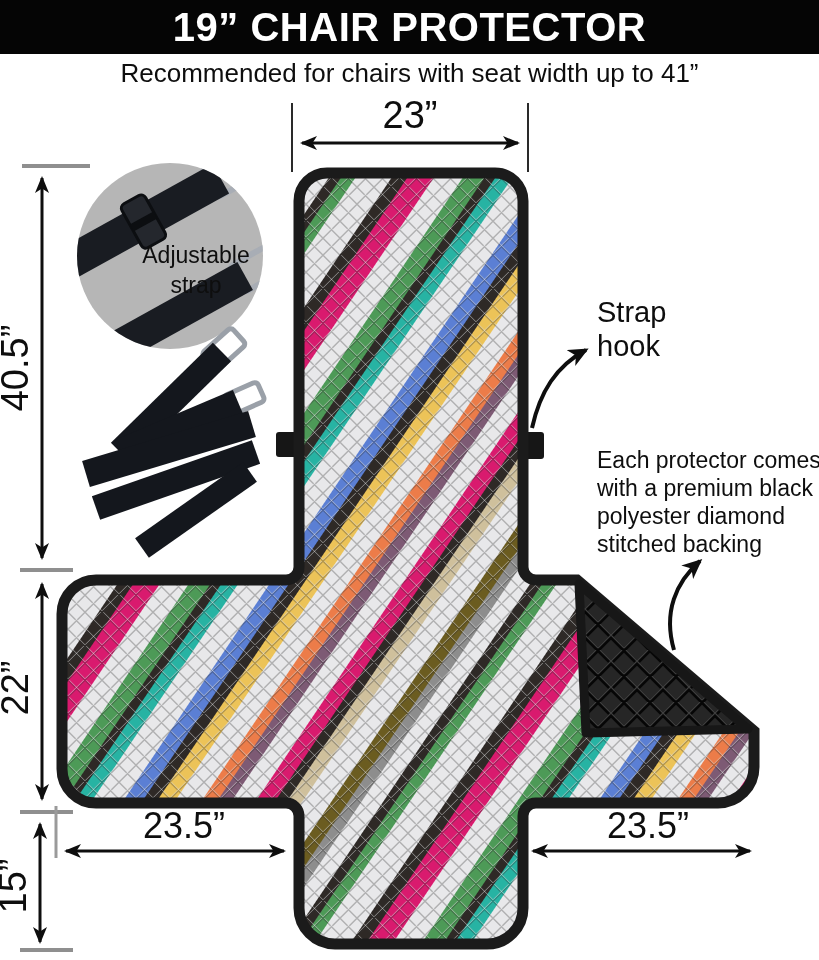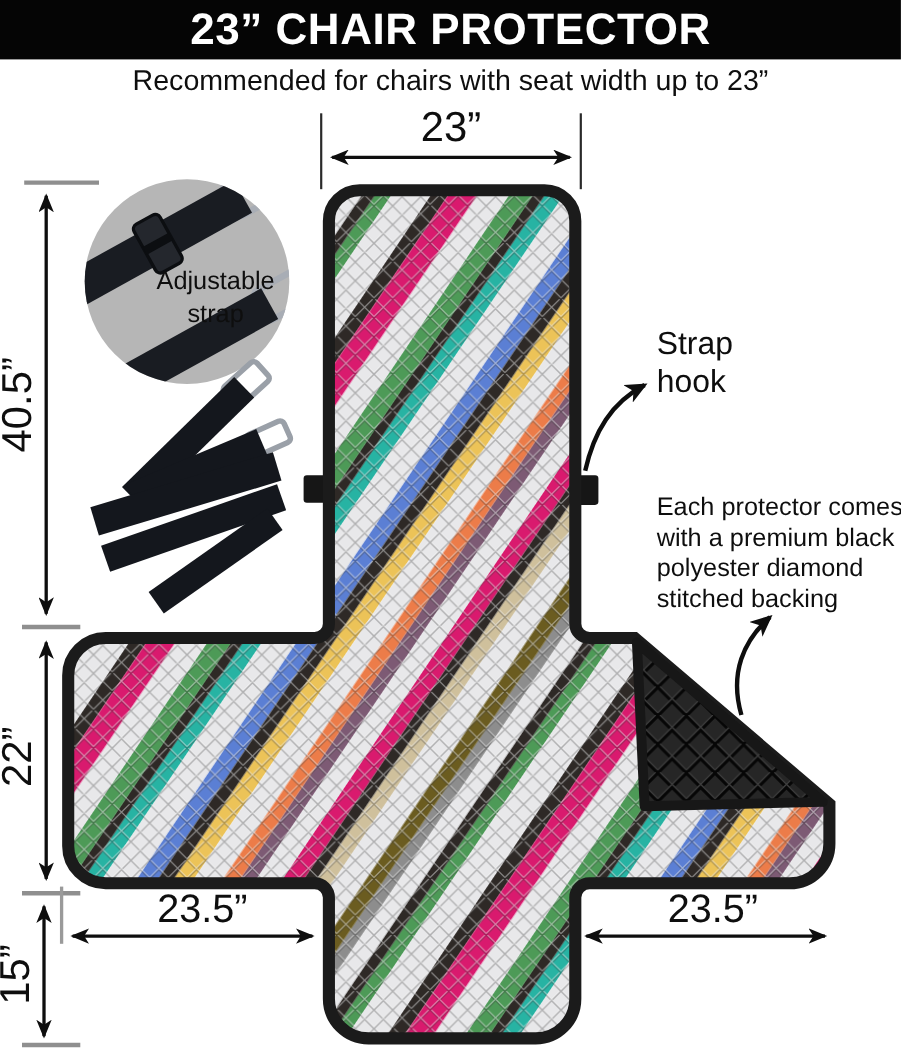--- a/index.html
+++ b/index.html
@@ -15,23 +15,23 @@
   .dim{font-size:38px;}
   .dim-sm{font-size:36px;}
   .note{font-size:23px;}
   .note-lg{font-size:29px;}
   .circ-label{font-size:23px;}
 </style>
 </head>
 <body>
 
 <div class="header">
-  <h1>23” CHAIR PROTECTOR</h1>
+  <h1>19” CHAIR PROTECTOR</h1>
 </div>
-<div class="subtitle">Recommended for chairs with seat width up to 23”</div>
+<div class="subtitle">Recommended for chairs with seat width up to 41”</div>
 
 <svg width="819" height="960" viewBox="0 0 819 960">
   <defs>
     <pattern id="zebra" patternUnits="userSpaceOnUse" width="394" height="394" patternTransform="rotate(34)">
       <g id="zebra-stripes">
           <rect x="0" y="0" width="30" height="394" fill="#e8e8ea"></rect>
           <rect x="30" y="0" width="13" height="394" fill="#2e2926"></rect>
           <rect x="43" y="0" width="22" height="394" fill="#d91a6e"></rect>
           <rect x="65" y="0" width="24" height="394" fill="#e8e8ea"></rect>
           <rect x="89" y="0" width="18" height="394" fill="#4d9a57"></rect>

